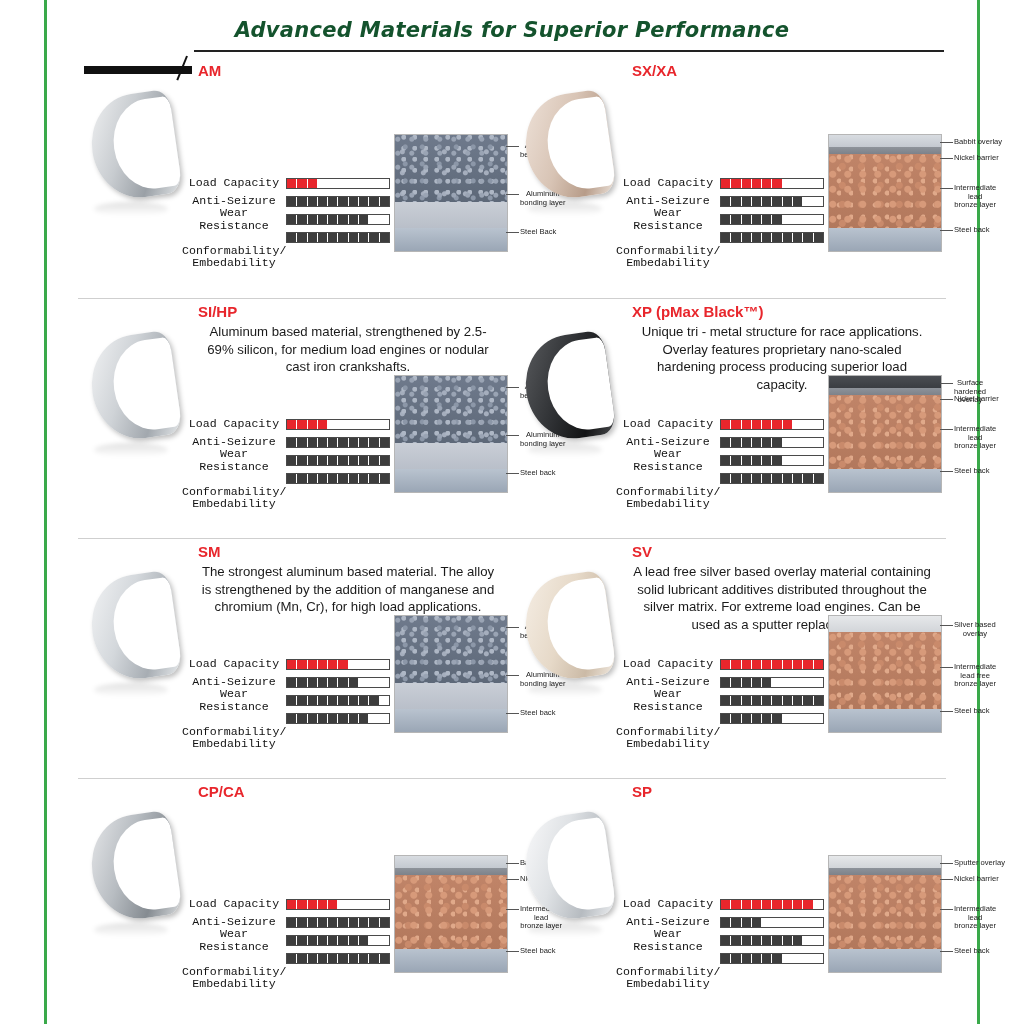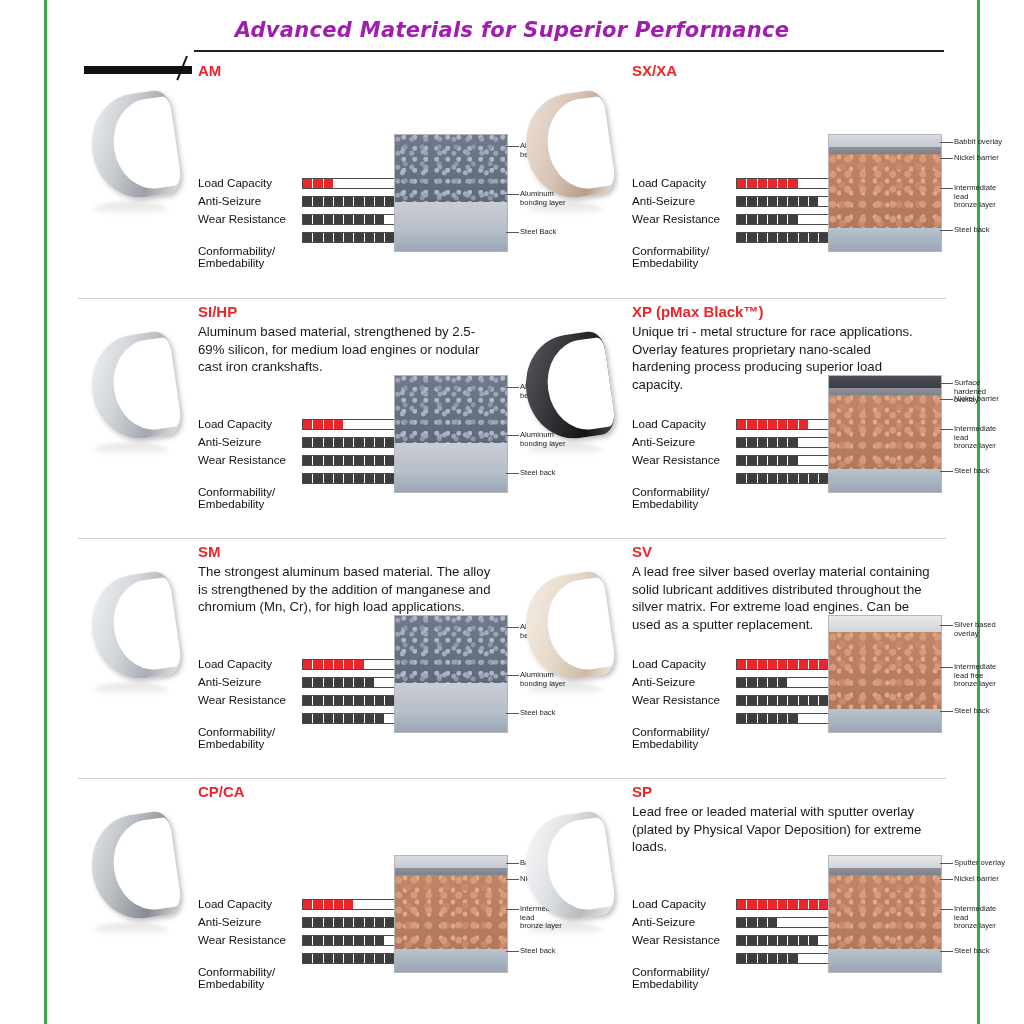--- a/index.html
+++ b/index.html
@@ -18,39 +18,40 @@
   .page-border-right{right:44px;}
 
   .title{
     position:absolute;left:0;right:0;top:18px;
     text-align:center;
     font-family:"DejaVu Sans", sans-serif;
     font-style:italic;
     font-weight:bold;
     font-size:21px;
     letter-spacing:0.3px;
-    color:#a21caf;
+    color:#14532d;
   }
   .title-rule{
     position:absolute;left:194px;right:80px;top:50px;height:2px;background:#222;
   }
   .corner-bar{
     position:absolute;left:84px;top:66px;width:108px;height:8px;background:#111;
   }
   .corner-slash{
     position:absolute;left:186px;top:56px;width:2px;height:26px;background:#111;
     transform:rotate(22deg);transform-origin:top center;
   }
 
   .grid{
     position:absolute;left:78px;top:58px;width:868px;
   }
   .row{
     display:flex;
     position:relative;
+    text-align:center;
   }
   .row + .row .cell{border-top:1px solid #cfcfcf;}
   .cell{
     width:50%;
     box-sizing:border-box;
     position:relative;
     padding:6px 0 8px 0;
     min-height:240px;
   }
   .cell.left{padding-right:8px;}
@@ -81,21 +82,21 @@
     position:absolute;left:120px;top:4px;
     font-size:15px;font-weight:bold;color:#e8262c;
     font-family:"Liberation Sans", sans-serif;
   }
   .matdesc{
     position:absolute;left:120px;top:24px;width:300px;
     font-size:13.2px;line-height:17.5px;color:#1a1a1a;
   }
 
   .ratings{
-    position:absolute;left:120px;top:118px;width:262px;
+    position:absolute;left:104px;top:118px;width:262px;font-family:Liberation Mono, monospace;
   }
   .rating-row{
     display:flex;align-items:center;margin-bottom:3px;height:15px;
   }
   .rating-label{
     width:104px;font-size:11.6px;line-height:12.5px;color:#111;
   }
   .rating-label.two{line-height:12px;margin-top:39px;}
   .meter{
     width:104px;height:11px;border:1px solid #4a4a4a;background:#fff;
@@ -747,21 +748,20 @@
         </div>
       </div>
       <div class="cell right">
         <div class="bearing-img">
           <div class="shell" style="background:linear-gradient(115deg,#fbfbfc,#dfe2e5 40%,#b6bbc0 72%,#eef0f2)">
             <div class="inner"></div>
           </div>
           <div class="shell-reflect"></div>
         </div>
         <div class="matcode">SP</div>
-        <div class="matdesc">Lead free or leaded material with sputter overlay (plated by Physical Vapor Deposition) for extreme loads.</div>
         <div class="ratings">
           <div class="rating-row">
             <div class="rating-label">Load Capacity</div>
             <div class="meter">
               <div class="seg on-red"></div>
               <div class="seg on-red"></div>
               <div class="seg on-red"></div>
               <div class="seg on-red"></div>
               <div class="seg on-red"></div>
               <div class="seg on-red"></div>

